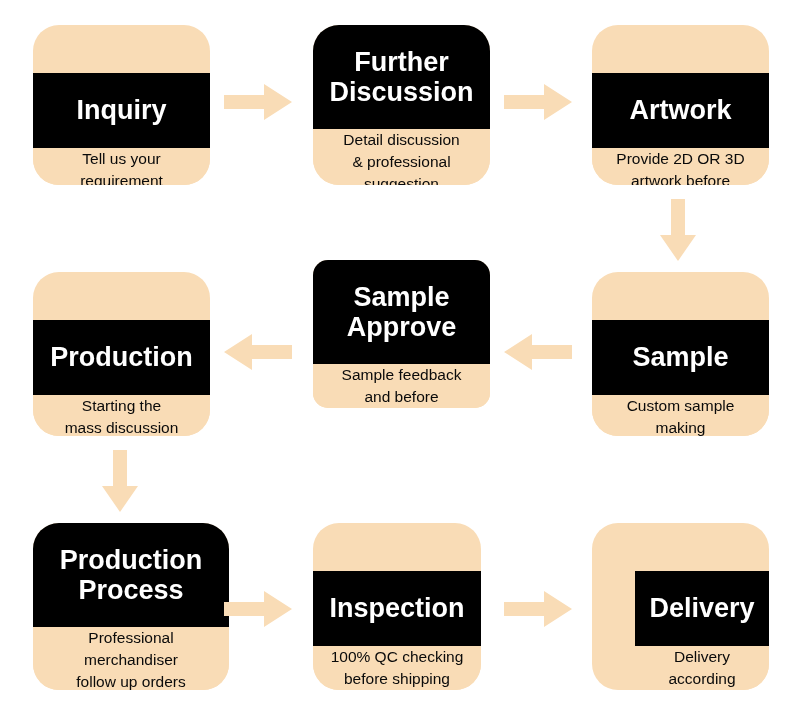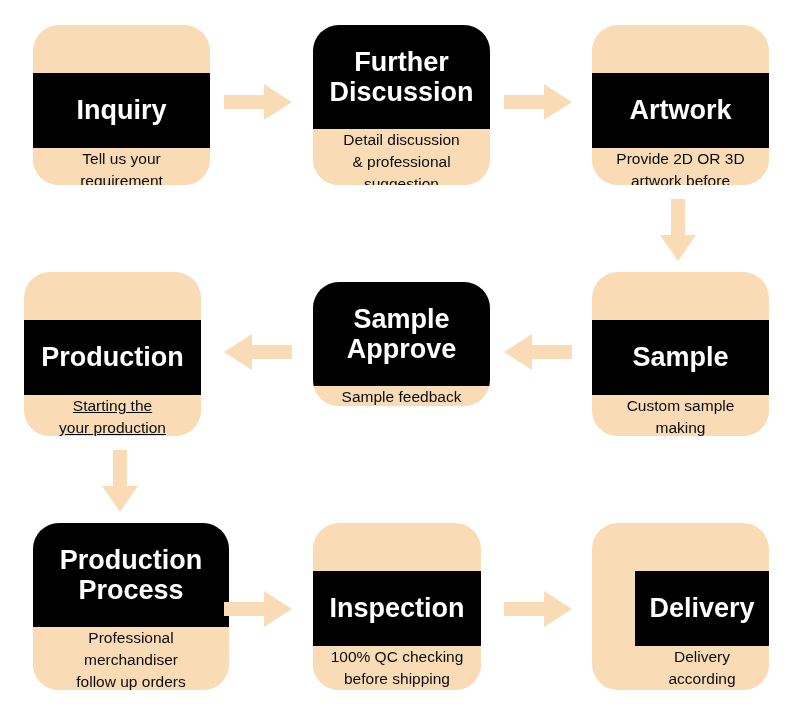--- a/index.html
+++ b/index.html
@@ -87,27 +87,27 @@
 suggestion</div>
   </div>
 
   <div class="card h1line" style="left:592px; top:25px; width:177px; height:160px;">
     <div class="card-header">Artwork</div>
     <div class="card-body">Provide 2D OR 3D
 artwork before
 proofing</div>
   </div>
 
-  <div class="card h1line" style="left:24px; top:272px; width:177px; height:164px;text-decoration:underline;">
+  <div class="card h1line" style="left:33px; top:272px; width:177px; height:164px;">
     <div class="card-header">Production</div>
     <div class="card-body">Starting the
-your production</div>
+mass discussion</div>
   </div>
 
-  <div class="card h2line" style="left:313px; top:282px; width:177px; height:124px;">
+  <div class="card h2line" style="left:313px; top:260px; width:177px; height:148px;border-radius:15px;">
     <div class="card-header">Sample
 Approve</div>
     <div class="card-body">Sample feedback
 and before</div>
   </div>
 
   <div class="card h1line" style="left:592px; top:272px; width:177px; height:164px;">
     <div class="card-header">Sample</div>
     <div class="card-body">Custom sample
 making</div>

